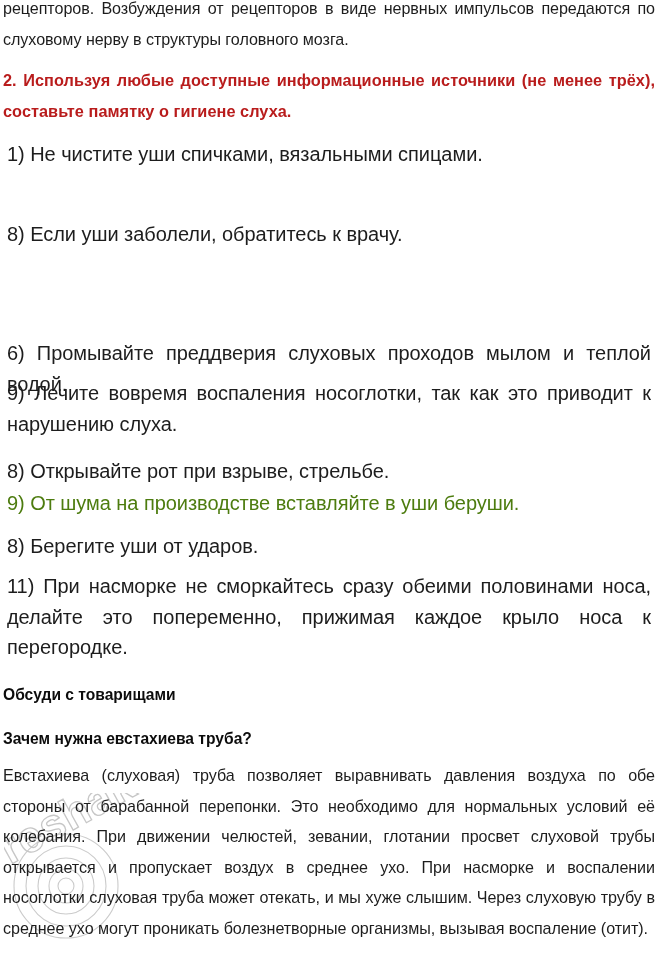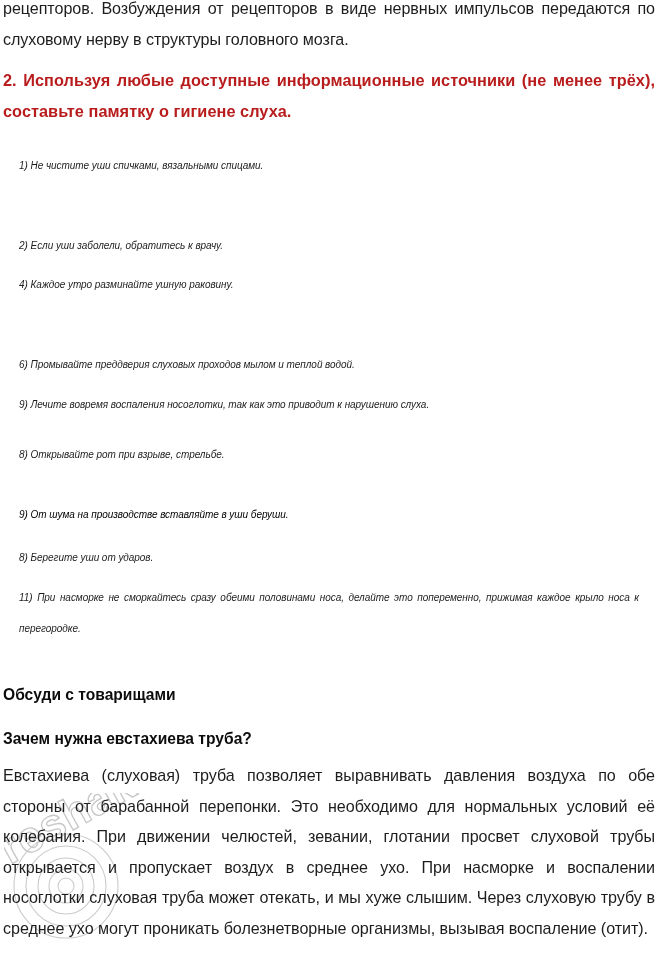--- a/index.html
+++ b/index.html
@@ -63,34 +63,33 @@
     font-size: 15.6px;
     line-height: 22px;
     margin: 0;
     text-align: left;
     color: #0c0c0c;
   }
 
   .item {
     position: relative;
     z-index: 2;
-    font-size: 10px;
+    font-size: 20px;
     line-height: 30.5px;
-    margin: 16px;
+    margin: 4px;
     text-align: justify;
     text-align-last: left;
     letter-spacing: -0.05px;
     color: #1d1d1d;
-    font-style: italic;
   }
 
   
   .abs { position: absolute; left: 3px; right: 3px; }
 
-  .faded { color: #000000; }
+  .faded { color: #4d7c0f; }
 </style>
 </head>
 <body>
 
 <div id="page">
 
   <div class="watermark">
     <svg width="175" height="155" viewBox="0 0 175 155" xmlns="http://www.w3.org/2000/svg">
       <g fill="none" stroke="#c2c2c2" stroke-width="1.1">
         <circle cx="62" cy="93" r="52"></circle>
@@ -103,30 +102,29 @@
     </svg>
   </div>
 
   <p class="para abs" style="top:-7px;">рецепторов. Возбуждения от рецепторов в виде нервных импульсов передаются по слуховому нерву в структуры головного мозга.</p>
 
   <p class="para bold abs" style="top:65px;">2. Используя любые доступные информационные источники (не менее трёх), составьте памятку о гигиене слуха.</p>
 
   <p class="item abs" style="top:135px;">1) Не чистите уши спичками, вязальными спицами.</p>
 
 
-  <p class="item abs" style="top:215px;">2) Если уши заболели, обратитесь к врачу.</p>
+  <p class="item abs" style="top:215px;">8) Если уши заболели, обратитесь к врачу.</p>
 
-  <p class="item abs" style="top:254px;">4) Каждое утро разминайте ушную раковину.</p>
 
 
   <p class="item abs" style="top:334px;">6) Промывайте преддверия слуховых проходов мылом и теплой водой.</p>
 
   <p class="item abs" style="top:374px; text-align:justify;">9) Лечите вовремя воспаления носоглотки, так как это приводит к нарушению слуха.</p>
 
-  <p class="item abs" style="top:424px;">8) Открывайте рот при взрыве, стрельбе.</p>
+  <p class="item abs" style="top:452px;">8) Открывайте рот при взрыве, стрельбе.</p>
 
   <p class="item abs faded" style="top:484px;">9) От шума на производстве вставляйте в уши беруши.</p>
 
   <p class="item abs" style="top:527px;">8) Берегите уши от ударов.</p>
 
   <p class="item abs" style="top:567px; text-align:justify;">11) При насморке не сморкайтесь сразу обеими половинами носа, делайте это попеременно, прижимая каждое крыло носа к перегородке.</p>
 
   <p class="head abs" style="top:684px;">Обсуди с товарищами</p>
 
   <p class="head abs" style="top:728px;">Зачем нужна евстахиева труба?</p>

